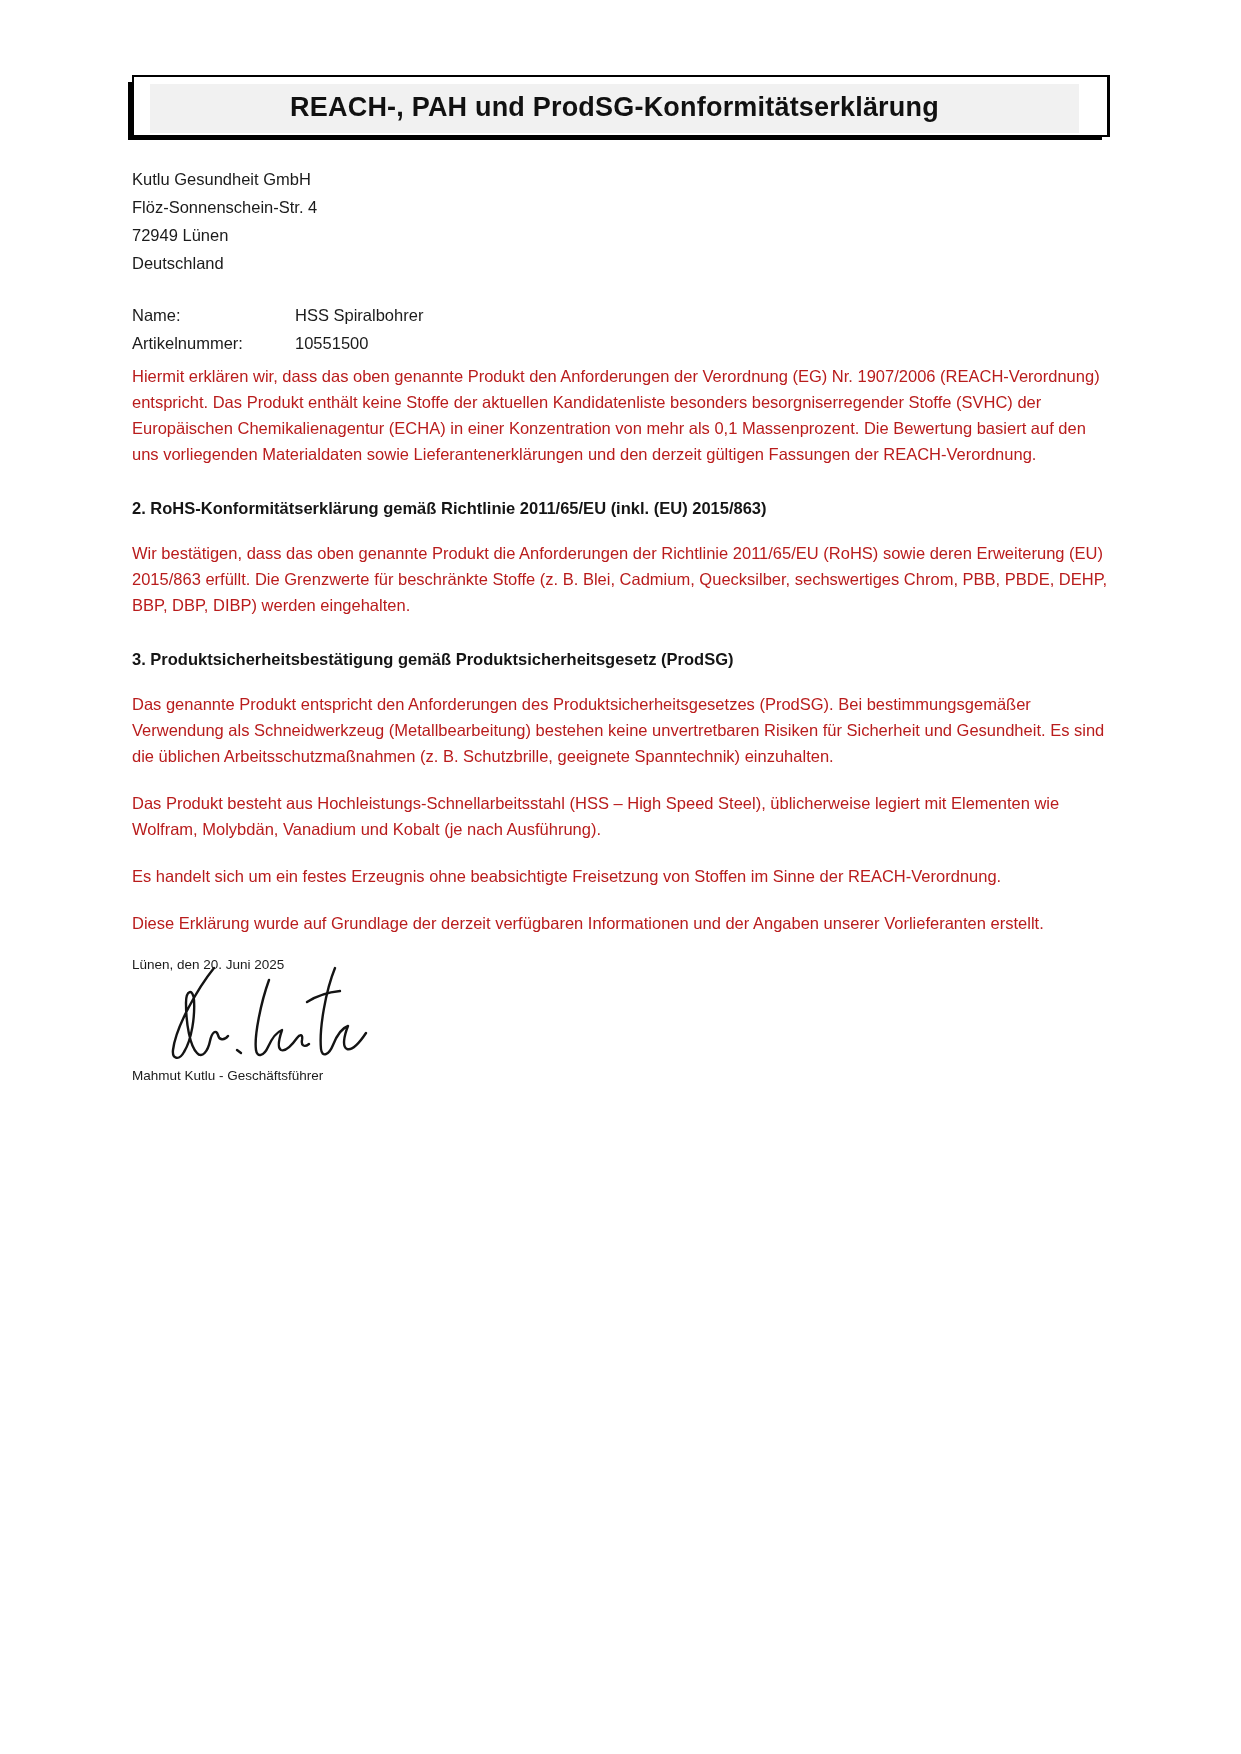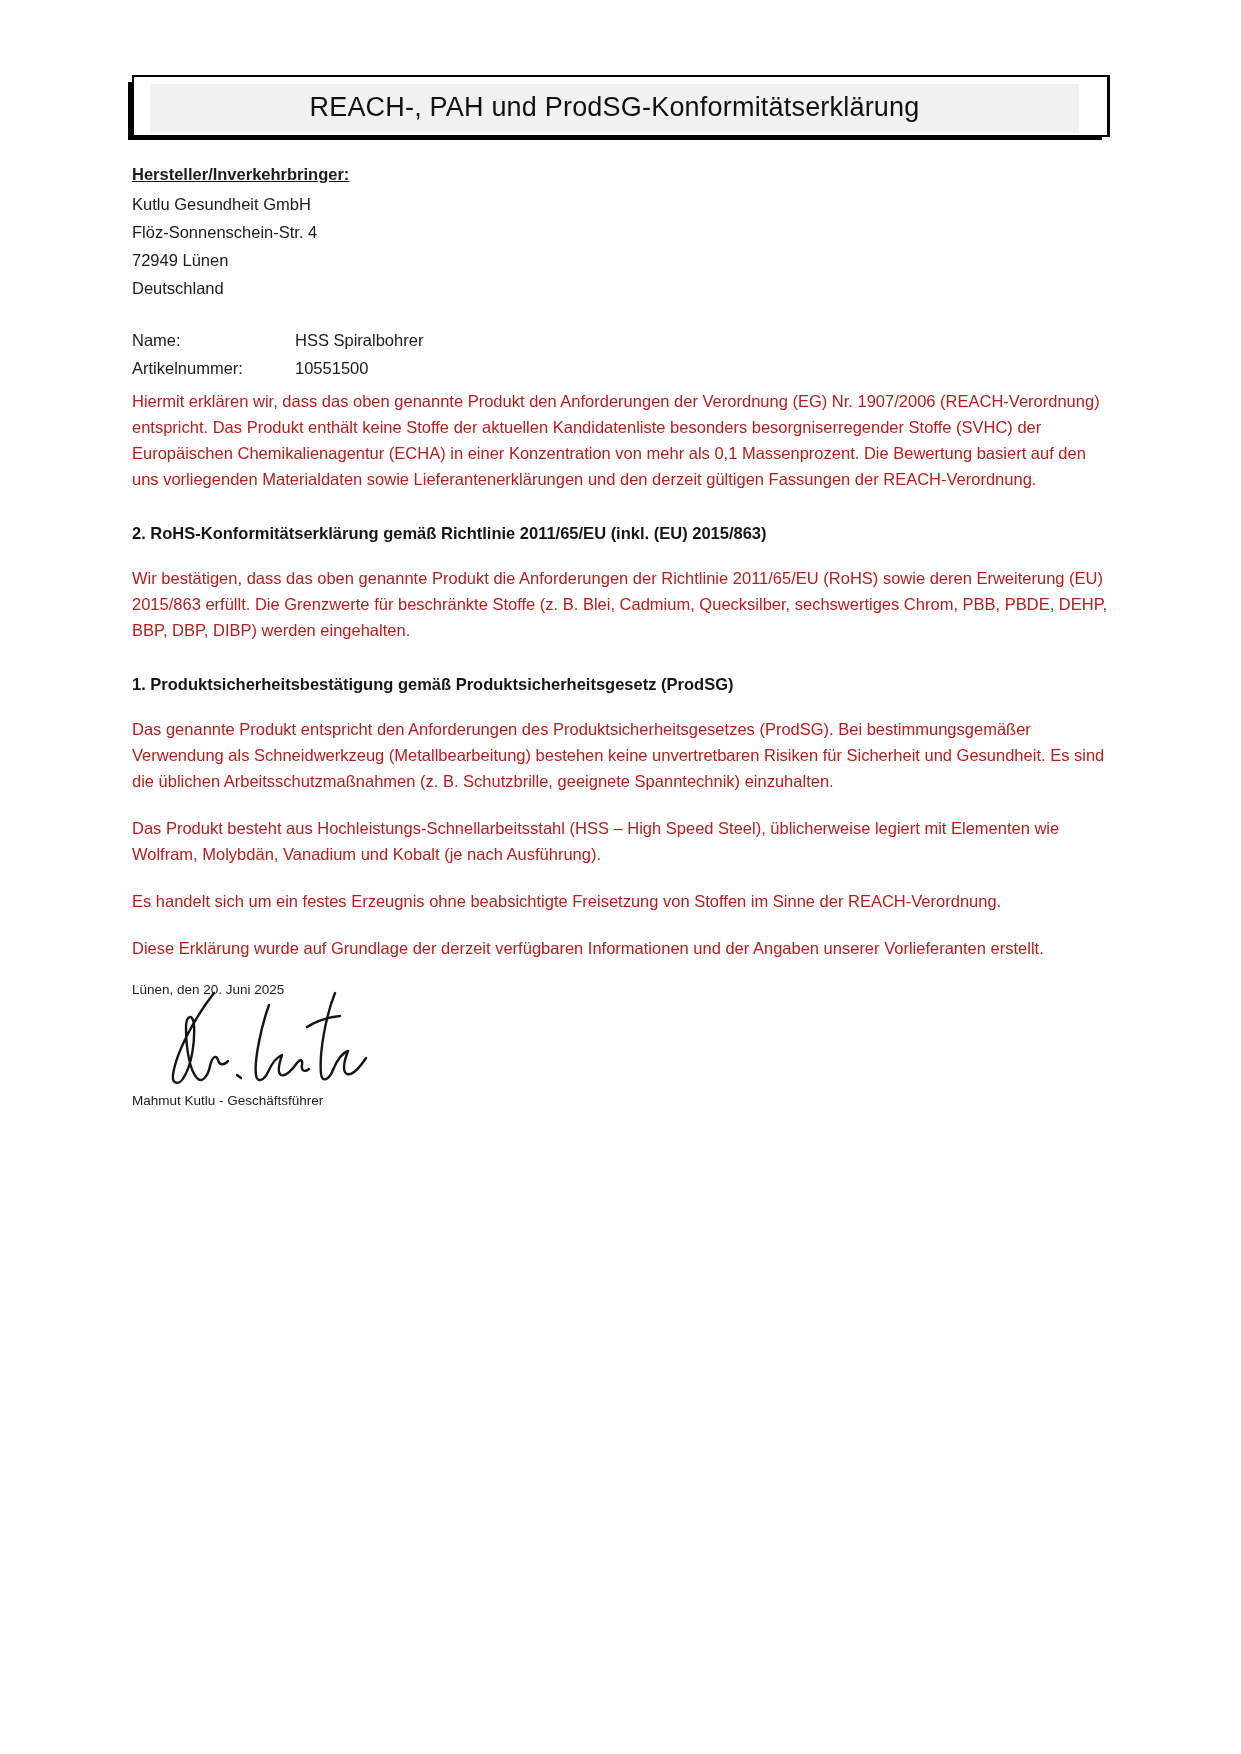--- a/index.html
+++ b/index.html
@@ -26,21 +26,21 @@
     margin-bottom: 28px;
   }
   .title-inner {
     background: #f1f1f1;
     margin: 7px 28px 2px 16px;
     padding: 8px 0 10px 0;
     text-align: center;
   }
   .title-inner h1 {
     font-size: 27px;
-    font-weight: 400;
+    font-weight: 700;
     color: #111;
     letter-spacing: 0.2px;
   }
   .manufacturer-label {
     font-weight: 700;
     text-decoration: underline;
     font-size: 16.5px;
     margin-bottom: 6px;
   }
   .address-line {
@@ -93,21 +93,20 @@
 
 <div class="page">
 
   <div class="title-box">
     <div class="title-inner">
       <h1>REACH-, PAH und ProdSG-Konformitätserklärung</h1>
     </div>
   </div>
 
   <div>
-    <div class="manufacturer-label">Hersteller/Inverkehrbringer:</div>
     <div class="address-line">Kutlu Gesundheit GmbH</div>
     <div class="address-line">Flöz-Sonnenschein-Str. 4</div>
     <div class="address-line">72949 Lünen</div>
     <div class="address-line">Deutschland</div>
   </div>
 
   <div class="product-block">
     <div class="product-row">
       <span>Name:</span>
       <span>HSS Spiralbohrer</span>
@@ -121,21 +120,21 @@
   <div>
     <p class="paragraph">Hiermit erklären wir, dass das oben genannte Produkt den Anforderungen der Verordnung (EG) Nr. 1907/2006 (REACH-Verordnung) entspricht. Das Produkt enthält keine Stoffe der aktuellen Kandidatenliste besonders besorgniserregender Stoffe (SVHC) der Europäischen Chemikalienagentur (ECHA) in einer Konzentration von mehr als 0,1 Massenprozent. Die Bewertung basiert auf den uns vorliegenden Materialdaten sowie Lieferantenerklärungen und den derzeit gültigen Fassungen der REACH-Verordnung.</p>
   </div>
 
   <div>
     <div class="section-heading">2. RoHS-Konformitätserklärung gemäß Richtlinie 2011/65/EU (inkl. (EU) 2015/863)</div>
     <p class="paragraph">Wir bestätigen, dass das oben genannte Produkt die Anforderungen der Richtlinie 2011/65/EU (RoHS) sowie deren Erweiterung (EU) 2015/863 erfüllt. Die Grenzwerte für beschränkte Stoffe (z. B. Blei, Cadmium, Quecksilber, sechswertiges Chrom, PBB, PBDE, DEHP, BBP, DBP, DIBP) werden eingehalten.</p>
   </div>
 
   <div>
-    <div class="section-heading">1. Produktsicherheitsbestätigung gemäß Produktsicherheitsgesetz (ProdSG)</div>
+    <div class="section-heading">3. Produktsicherheitsbestätigung gemäß Produktsicherheitsgesetz (ProdSG)</div>
     <p class="paragraph">Das genannte Produkt entspricht den Anforderungen des Produktsicherheitsgesetzes (ProdSG). Bei bestimmungsgemäßer Verwendung als Schneidwerkzeug (Metallbearbeitung) bestehen keine unvertretbaren Risiken für Sicherheit und Gesundheit. Es sind die üblichen Arbeitsschutzmaßnahmen (z. B. Schutzbrille, geeignete Spanntechnik) einzuhalten.</p>
   </div>
 
   <div>
     <p class="paragraph">Das Produkt besteht aus Hochleistungs-Schnellarbeitsstahl (HSS – High Speed Steel), üblicherweise legiert mit Elementen wie Wolfram, Molybdän, Vanadium und Kobalt (je nach Ausführung).</p>
     <p class="paragraph">Es handelt sich um ein festes Erzeugnis ohne beabsichtigte Freisetzung von Stoffen im Sinne der REACH-Verordnung.</p>
     <p class="paragraph">Diese Erklärung wurde auf Grundlage der derzeit verfügbaren Informationen und der Angaben unserer Vorlieferanten erstellt.</p>
   </div>
 
   <div>

